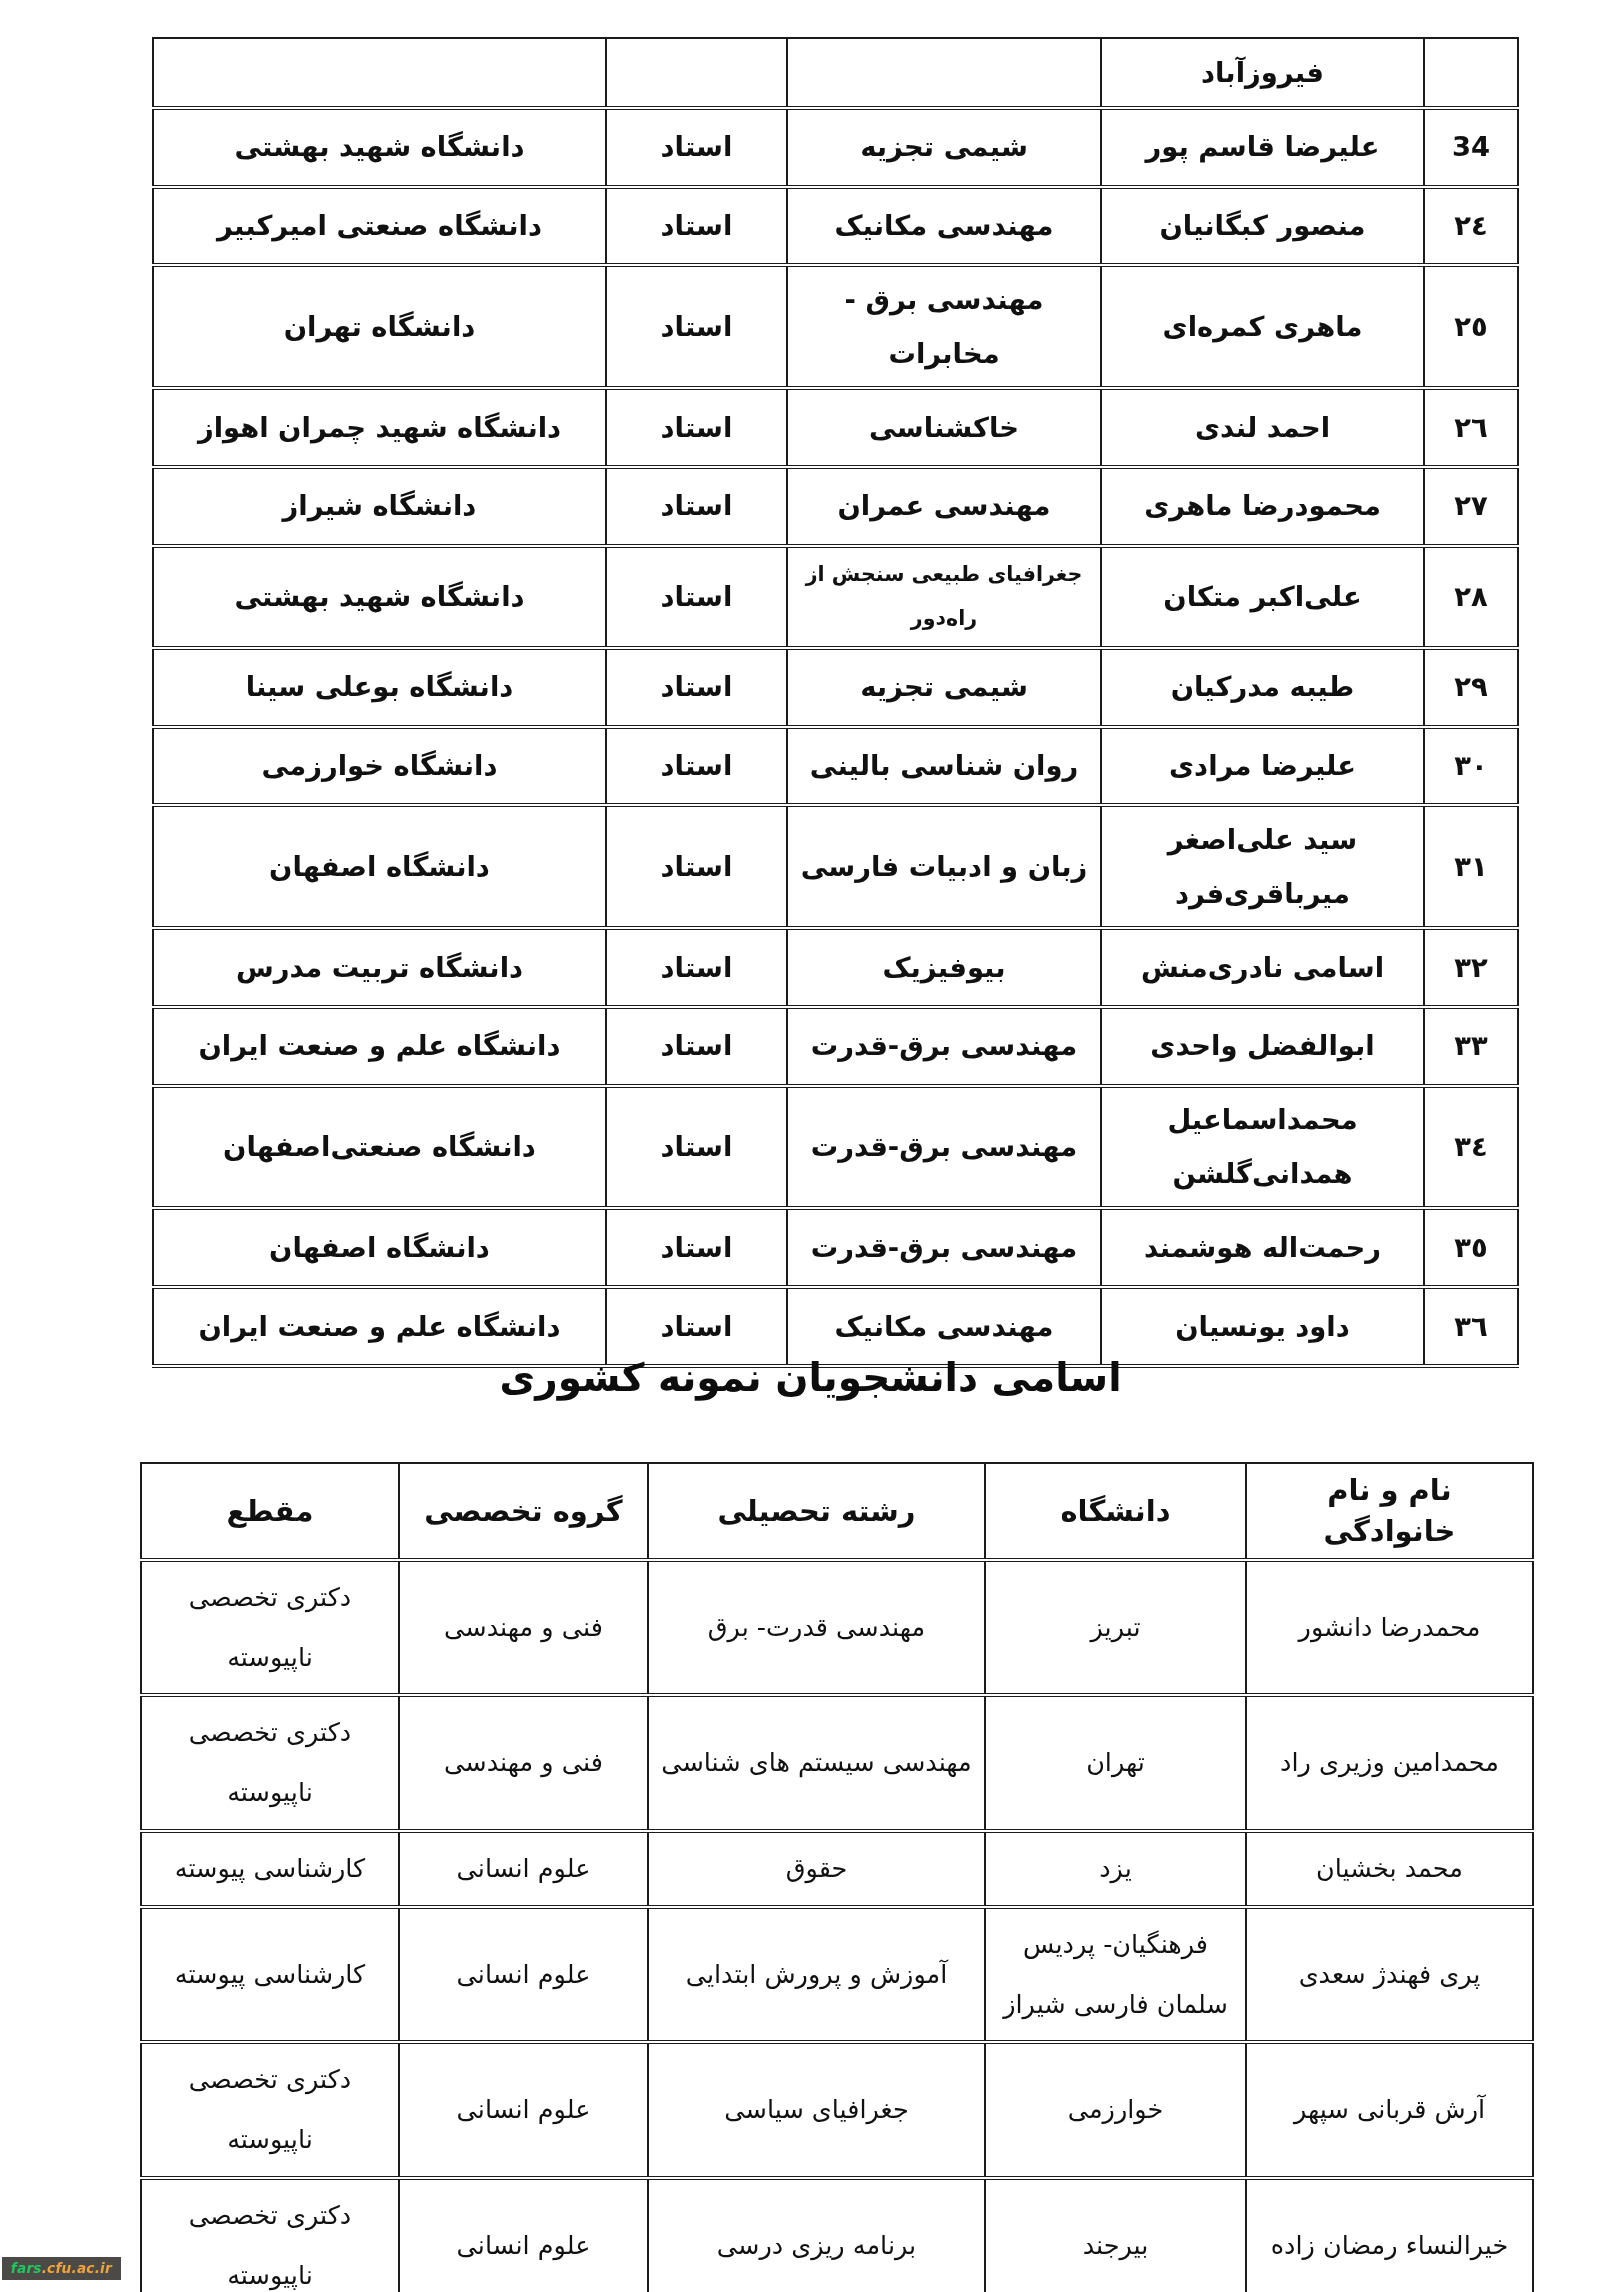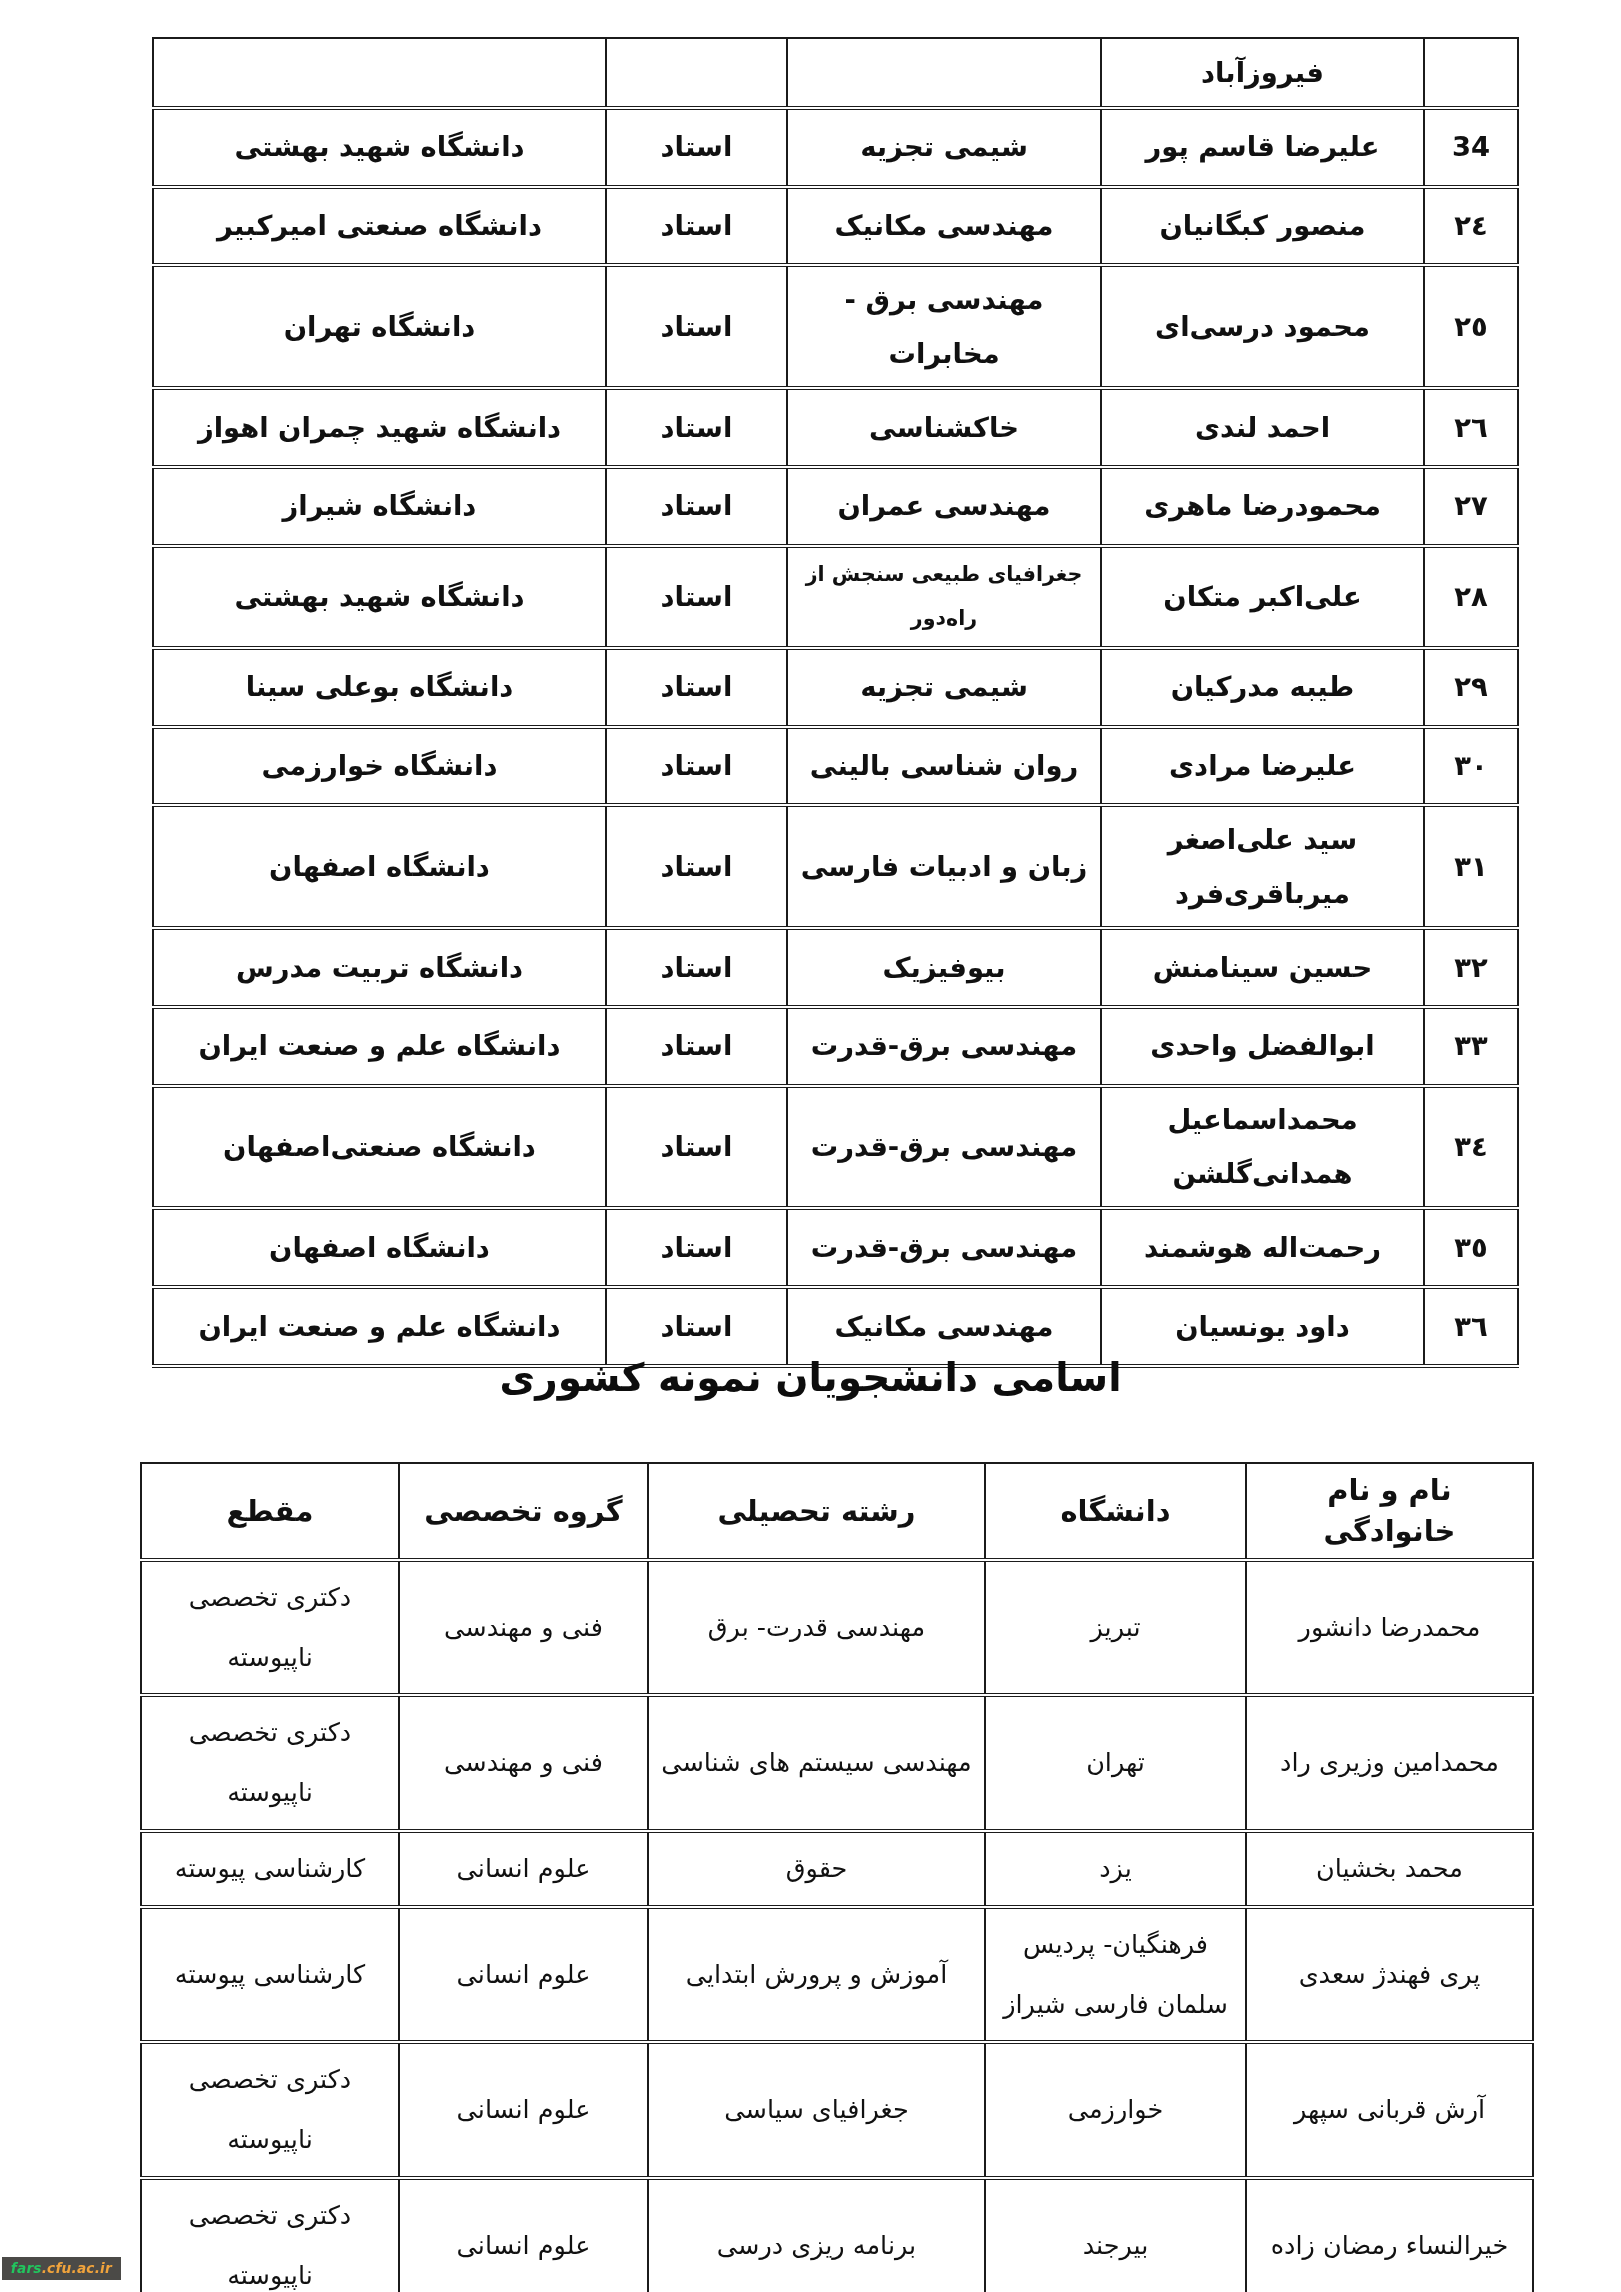--- a/index.html
+++ b/index.html
@@ -71,21 +71,21 @@
         </tr>
         <tr>
           <td>٢٤</td>
           <td>منصور کبگانیان</td>
           <td>مهندسی مکانیک</td>
           <td>استاد</td>
           <td>دانشگاه صنعتی امیرکبیر</td>
         </tr>
         <tr>
           <td>٢٥</td>
-          <td>محمود درسی‌ای</td>
+          <td>ماهری کمره‌ای</td>
           <td>مهندسی برق -
 مخابرات</td>
           <td>استاد</td>
           <td>دانشگاه تهران</td>
         </tr>
         <tr>
           <td>٢٦</td>
           <td>احمد لندی</td>
           <td>خاکشناسی</td>
           <td>استاد</td>
@@ -123,21 +123,21 @@
         <tr>
           <td>٣١</td>
           <td>سید علی‌اصغر
 میرباقری‌فرد</td>
           <td>زبان و ادبیات فارسی</td>
           <td>استاد</td>
           <td>دانشگاه اصفهان</td>
         </tr>
         <tr>
           <td>٣٢</td>
-          <td>حسین سینا‌منش</td>
+          <td>اسامی نادری‌منش</td>
           <td>بیوفیزیک</td>
           <td>استاد</td>
           <td>دانشگاه تربیت مدرس</td>
         </tr>
         <tr>
           <td>٣٣</td>
           <td>ابوالفضل واحدی</td>
           <td>مهندسی برق-قدرت</td>
           <td>استاد</td>
           <td>دانشگاه علم و صنعت ایران</td>

